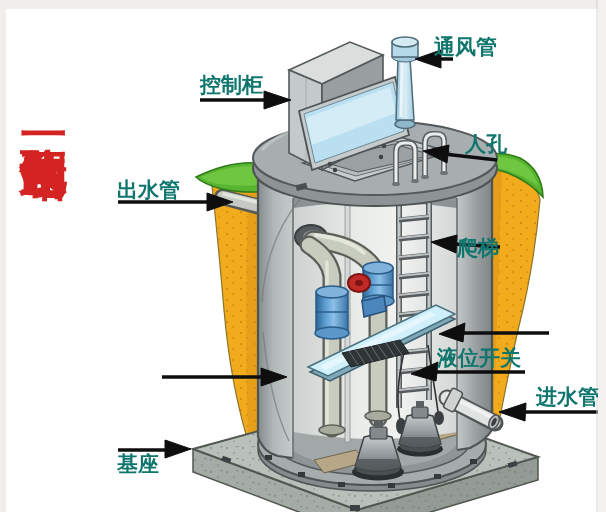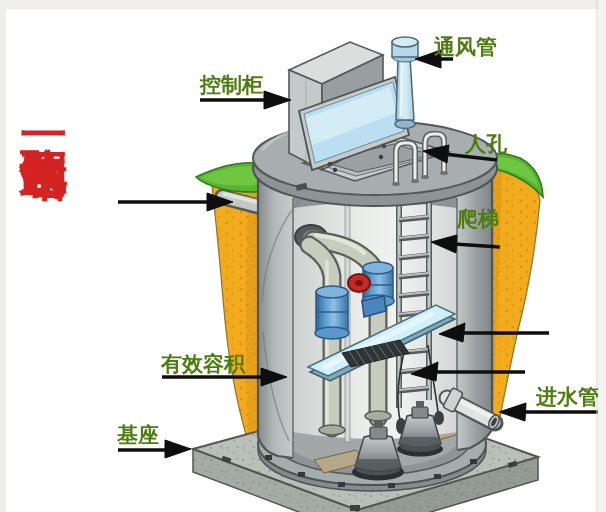--- a/index.html
+++ b/index.html
@@ -1,19 +1,19 @@
 <!DOCTYPE html>
 <html><head>
 <meta charset="utf-8">
 <style>
   html,body{margin:0;padding:0;background:#ffffff;}
   #stage{position:relative;width:606px;height:512px;background:#ffffff;overflow:hidden;
          font-family:"Liberation Sans",sans-serif;}
   #stage svg{position:absolute;left:0;top:0;}
-  .lbl{position:absolute;font-weight:700;font-size:21px;line-height:22px;color:#4d7c0f;
+  .lbl{position:absolute;font-weight:700;font-size:21px;line-height:22px;color:#0f766e;
        white-space:nowrap;letter-spacing:0px;}
   .title{position:absolute;left:19px;top:110px;writing-mode:vertical-rl;text-orientation:upright;
          font-family:"Liberation Serif",serif;font-weight:700;font-size:47px;line-height:50px;
          letter-spacing:1px;color:#d32322;}
 </style>
 </head>
 <body>
 
 <div id="stage">
 
@@ -330,18 +330,19 @@
     <rect x="598" y="0" width="8" height="512" fill="#f3f2f0"></rect>
     <line x1="597" y1="0" x2="597" y2="512" stroke="#d6d4d2" stroke-width="1"></line>
   </g>
 </svg>
 
 <div class="title">一体化预制泵站</div>
 
 <div class="lbl" style="left:200px;top:74px;">控制柜</div>
 <div class="lbl" style="left:434px;top:36px;">通风管</div>
 <div class="lbl" style="left:465px;top:133px;">人孔</div>
-<div class="lbl" style="left:457px;top:208px;">爬梯</div>
-<div class="lbl" style="left:161px;top:353px;">有效容积</div>
+<div class="lbl" style="left:117px;top:179px;">出水管</div>
+<div class="lbl" style="left:457px;top:237px;">爬梯</div>
+<div class="lbl" style="left:437px;top:347px;">液位开关</div>
 <div class="lbl" style="left:536px;top:388px;font-family:Liberation Mono, monospace;">进水管</div>
-<div class="lbl" style="left:117px;top:424px;">基座</div>
+<div class="lbl" style="left:117px;top:453px;">基座</div>
 
 </div>
 
 </body></html>

